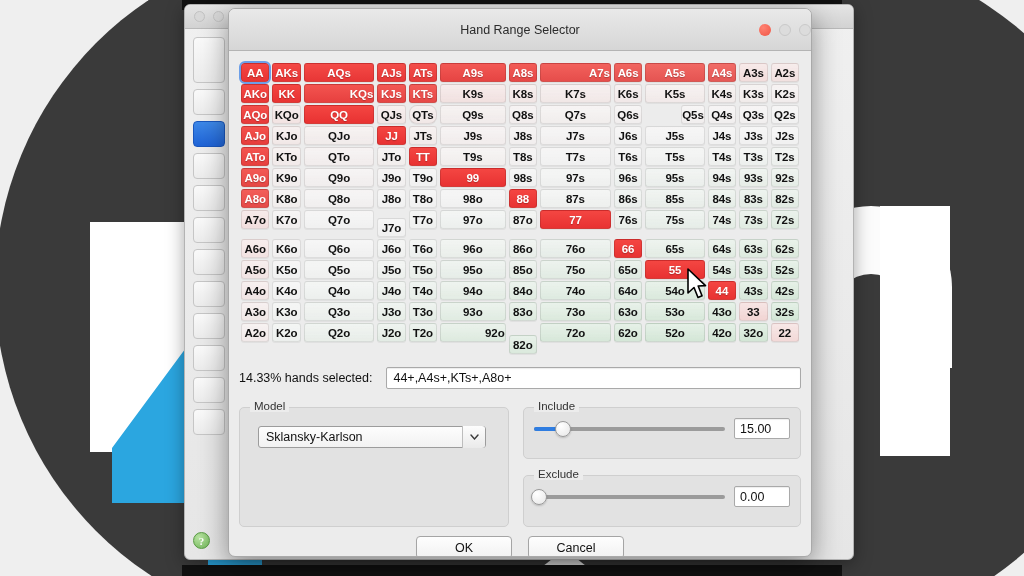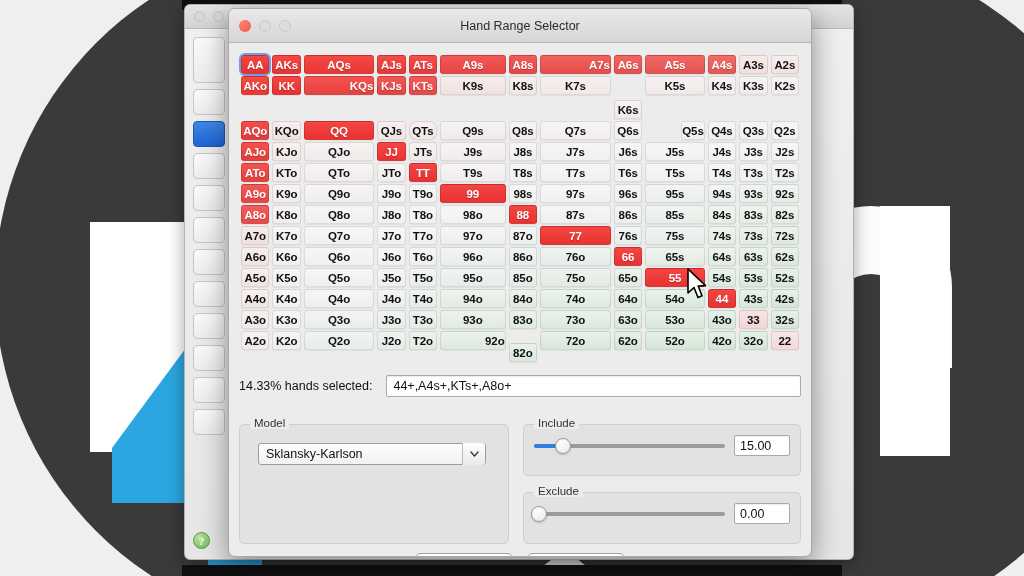--- a/index.html
+++ b/index.html
@@ -119,26 +119,27 @@
     position:absolute; left:228px; top:8px;
     width:584px; height:549px;
     background:#ececec;
     border:1px solid #a9a9a9;
     border-radius:7px;
     box-shadow:0 8px 28px rgba(0,0,0,.42);
     display:flex; flex-direction:column;
     overflow:hidden;
   }
   #titlebar{
-    height:34px;
+    height:42px;
     background:linear-gradient(#e9e9e9,#d6d6d6);
     border-bottom:1px solid #b4b4b4;
     display:flex; align-items:center;
     position:relative;
     flex:none;
+    justify-content:flex-end;
   }
   .tl-group{ display:flex; gap:8px; padding-left:10px; }
   .tl{ width:12px;height:12px;border-radius:50%; }
   .tl.close{ background:radial-gradient(circle at 35% 30%,#ff8272,#f05545); }
   .tl.min,.tl.max{ background:#dcdcdc; border:1px solid #c9c9c9; }
   #title-text{
     position:absolute; left:0; right:0; text-align:center;
     font-size:12.5px; color:#2b2b2b;
     pointer-events:none;
   }
@@ -184,21 +185,21 @@
     background:#fff;
     border:1px solid #a9a9a9;
     border-radius:2px;
     font-size:12.5px; color:#111;
     display:flex; align-items:center; padding-left:6px;
     box-shadow:inset 0 1px 1px rgba(0,0,0,.08);
     margin-left:6px;
   }
 
   
-  #panels{ display:flex; gap:14px; margin-top:27px; }
+  #panels{ display:flex; gap:14px; margin-top:18px; }
   .group{
     background:#e2e2e2;
     border:1px solid #cfcfcf;
     border-radius:5px;
     position:relative;
     padding:16px 12px 12px 12px;
   }
   .group-title{
     position:absolute; top:-8px; left:10px;
     background:#ececec;
@@ -336,21 +337,21 @@
         <div class="cell" style="background: linear-gradient(rgba(255, 255, 255, 0.55), rgba(255, 255, 255, 0.25)) rgba(244, 83, 74, 0.176); box-shadow: rgba(255, 255, 255, 0) 0px 0px 0px 100px inset, rgba(0, 0, 0, 0.05) 0px 1px 0px;">A3s</div>
         <div class="cell" style="background: linear-gradient(rgba(255, 255, 255, 0.55), rgba(255, 255, 255, 0.25)) rgba(244, 83, 74, 0.145); box-shadow: rgba(255, 255, 255, 0) 0px 0px 0px 100px inset, rgba(0, 0, 0, 0.05) 0px 1px 0px;">A2s</div>
         <div class="cell sel" style="background: linear-gradient(rgb(244, 74, 69), rgb(232, 54, 53));">AKo</div>
         <div class="cell sel" style="background: linear-gradient(rgb(244, 70, 66), rgb(232, 50, 50));">KK</div>
         <div class="cell sel" style="background: linear-gradient(rgb(243, 84, 80), rgb(231, 64, 63)); padding-left: 45px;">KQs</div>
         <div class="cell sel" style="background: linear-gradient(rgb(242, 88, 84), rgb(230, 68, 67));">KJs</div>
         <div class="cell sel" style="background: linear-gradient(rgb(242, 92, 88), rgb(230, 72, 71));">KTs</div>
         <div class="cell" style="background: linear-gradient(rgba(255, 255, 255, 0.55), rgba(255, 255, 255, 0.25)) rgba(244, 83, 74, 0.137); box-shadow: rgba(255, 255, 255, 0) 0px 0px 0px 100px inset, rgba(0, 0, 0, 0.05) 0px 1px 0px;">K9s</div>
         <div class="cell" style="background: linear-gradient(rgba(255, 255, 255, 0.55), rgba(255, 255, 255, 0.25)) rgba(244, 83, 74, 0.098); box-shadow: rgba(255, 255, 255, 0) 0px 0px 0px 100px inset, rgba(0, 0, 0, 0.05) 0px 1px 0px;">K8s</div>
         <div class="cell" style="background: linear-gradient(rgba(255, 255, 255, 0.55), rgba(255, 255, 255, 0.25)) rgba(244, 83, 74, 0.082); box-shadow: rgba(255, 255, 255, 0) 0px 0px 0px 100px inset, rgba(0, 0, 0, 0.05) 0px 1px 0px;">K7s</div>
-        <div class="cell" style="background: linear-gradient(rgba(255, 255, 255, 0.55), rgba(255, 255, 255, 0.25)) rgba(244, 83, 74, 0.075); box-shadow: rgba(255, 255, 255, 0) 0px 0px 0px 100px inset, rgba(0, 0, 0, 0.05) 0px 1px 0px; margin-top: 24px;">K6s</div>
+        <div class="cell" style="background: linear-gradient(rgba(255, 255, 255, 0.55), rgba(255, 255, 255, 0.25)) rgba(244, 83, 74, 0.075); box-shadow: rgba(255, 255, 255, 0) 0px 0px 0px 100px inset, rgba(0, 0, 0, 0.05) 0px 1px 0px;">K6s</div>
         <div class="cell" style="background: linear-gradient(rgba(255, 255, 255, 0.55), rgba(255, 255, 255, 0.25)) rgba(244, 83, 74, 0.067); box-shadow: rgba(255, 255, 255, 0) 0px 0px 0px 100px inset, rgba(0, 0, 0, 0.05) 0px 1px 0px;">K5s</div>
         <div class="cell" style="background: linear-gradient(rgba(255, 255, 255, 0.55), rgba(255, 255, 255, 0.25)) rgba(244, 83, 74, 0.055); box-shadow: rgba(255, 255, 255, 0) 0px 0px 0px 100px inset, rgba(0, 0, 0, 0.05) 0px 1px 0px;">K4s</div>
         <div class="cell" style="background: linear-gradient(rgba(255, 255, 255, 0.55), rgba(255, 255, 255, 0.25)) rgba(244, 83, 74, 0.047); box-shadow: rgba(255, 255, 255, 0) 0px 0px 0px 100px inset, rgba(0, 0, 0, 0.05) 0px 1px 0px;">K3s</div>
         <div class="cell" style="background: linear-gradient(rgba(255, 255, 255, 0.55), rgba(255, 255, 255, 0.25)) rgba(244, 83, 74, 0.04); box-shadow: rgba(255, 255, 255, 0) 0px 0px 0px 100px inset, rgba(0, 0, 0, 0.05) 0px 1px 0px;">K2s</div>
         <div class="cell sel" style="background: linear-gradient(rgb(243, 78, 74), rgb(231, 58, 58));">AQo</div>
         <div class="cell" style="background: linear-gradient(rgba(255, 255, 255, 0.55), rgba(255, 255, 255, 0.25)) rgba(244, 83, 74, 0.12); box-shadow: rgba(255, 255, 255, 0) 0px 0px 0px 100px inset, rgba(0, 0, 0, 0.05) 0px 1px 0px;">KQo</div>
         <div class="cell sel" style="background: linear-gradient(rgb(244, 70, 66), rgb(232, 50, 50));">QQ</div>
         <div class="cell" style="background: linear-gradient(rgba(255, 255, 255, 0.55), rgba(255, 255, 255, 0.25)) rgba(244, 83, 74, 0.098); box-shadow: rgba(255, 255, 255, 0) 0px 0px 0px 100px inset, rgba(0, 0, 0, 0.05) 0px 1px 0px;">QJs</div>
         <div class="cell" style="background: linear-gradient(rgba(255, 255, 255, 0.55), rgba(255, 255, 255, 0.25)) rgba(244, 83, 74, 0.082); box-shadow: rgba(255, 255, 255, 0) 0px 0px 0px 100px inset, rgba(0, 0, 0, 0.05) 0px 1px 0px; border-radius: 8px;">QTs</div>
         <div class="cell" style="background: linear-gradient(rgba(255, 255, 255, 0.55), rgba(255, 255, 255, 0.25)) rgba(244, 83, 74, 0.055); box-shadow: rgba(255, 255, 255, 0) 0px 0px 0px 100px inset, rgba(0, 0, 0, 0.05) 0px 1px 0px;">Q9s</div>
@@ -409,21 +410,21 @@
         <div class="cell sel" style="background: linear-gradient(rgb(244, 70, 66), rgb(232, 50, 50));">88</div>
         <div class="cell" style="background-color: rgba(64, 176, 80, 0.024); background-image: linear-gradient(rgba(255, 255, 255, 0.55), rgba(255, 255, 255, 0.25)); box-shadow: rgba(0, 0, 0, 0.05) 0px 1px 0px;">87s</div>
         <div class="cell" style="background-color: rgba(64, 176, 80, 0.047); background-image: linear-gradient(rgba(255, 255, 255, 0.55), rgba(255, 255, 255, 0.25)); box-shadow: rgba(0, 0, 0, 0.05) 0px 1px 0px;">86s</div>
         <div class="cell" style="background-color: rgba(64, 176, 80, 0.07); background-image: linear-gradient(rgba(255, 255, 255, 0.55), rgba(255, 255, 255, 0.25)); box-shadow: rgba(0, 0, 0, 0.05) 0px 1px 0px;">85s</div>
         <div class="cell" style="background-color: rgba(64, 176, 80, 0.09); background-image: linear-gradient(rgba(255, 255, 255, 0.55), rgba(255, 255, 255, 0.25)); box-shadow: rgba(0, 0, 0, 0.05) 0px 1px 0px;">84s</div>
         <div class="cell" style="background-color: rgba(64, 176, 80, 0.106); background-image: linear-gradient(rgba(255, 255, 255, 0.55), rgba(255, 255, 255, 0.25)); box-shadow: rgba(0, 0, 0, 0.05) 0px 1px 0px;">83s</div>
         <div class="cell" style="background-color: rgba(64, 176, 80, 0.12); background-image: linear-gradient(rgba(255, 255, 255, 0.55), rgba(255, 255, 255, 0.25)); box-shadow: rgba(0, 0, 0, 0.05) 0px 1px 0px;">82s</div>
         <div class="cell" style="background: linear-gradient(rgba(255, 255, 255, 0.55), rgba(255, 255, 255, 0.25)) rgba(244, 83, 74, 0.16); box-shadow: rgba(255, 255, 255, 0) 0px 0px 0px 100px inset, rgba(0, 0, 0, 0.05) 0px 1px 0px;">A7o</div>
         <div class="cell" style="background: linear-gradient(rgba(255, 255, 255, 0.55), rgba(255, 255, 255, 0.25)) rgba(244, 83, 74, 0.024); box-shadow: rgba(255, 255, 255, 0) 0px 0px 0px 100px inset, rgba(0, 0, 0, 0.05) 0px 1px 0px;">K7o</div>
         <div class="cell" style="background: linear-gradient(rgba(255, 255, 255, 0.55), rgba(255, 255, 255, 0.25)) rgba(244, 83, 74, 0.008); box-shadow: rgba(255, 255, 255, 0) 0px 0px 0px 100px inset, rgba(0, 0, 0, 0.05) 0px 1px 0px;">Q7o</div>
-        <div class="cell" style="background-color: rgba(64, 176, 80, 0); background-image: linear-gradient(rgba(255, 255, 255, 0.55), rgba(255, 255, 255, 0.25)); box-shadow: rgba(0, 0, 0, 0.05) 0px 1px 0px;">J7o</div>
+        <div class="cell" style="background-color: rgba(64, 176, 80, 0); background-image: linear-gradient(rgba(255, 255, 255, 0.55), rgba(255, 255, 255, 0.25)); box-shadow: rgba(0, 0, 0, 0.05) 0px 1px 0px; margin-top: 8px;">J7o</div>
         <div class="cell" style="background-color: rgba(64, 176, 80, 0.016); background-image: linear-gradient(rgba(255, 255, 255, 0.55), rgba(255, 255, 255, 0.25)); box-shadow: rgba(0, 0, 0, 0.05) 0px 1px 0px;">T7o</div>
         <div class="cell" style="background-color: rgba(64, 176, 80, 0.03); background-image: linear-gradient(rgba(255, 255, 255, 0.55), rgba(255, 255, 255, 0.25)); box-shadow: rgba(0, 0, 0, 0.05) 0px 1px 0px;">97o</div>
         <div class="cell" style="background-color: rgba(64, 176, 80, 0.04); background-image: linear-gradient(rgba(255, 255, 255, 0.55), rgba(255, 255, 255, 0.25)); box-shadow: rgba(0, 0, 0, 0.05) 0px 1px 0px;">87o</div>
         <div class="cell sel" style="background: linear-gradient(rgb(244, 70, 66), rgb(232, 50, 50));">77</div>
         <div class="cell" style="background-color: rgba(64, 176, 80, 0.063); background-image: linear-gradient(rgba(255, 255, 255, 0.55), rgba(255, 255, 255, 0.25)); box-shadow: rgba(0, 0, 0, 0.05) 0px 1px 0px;">76s</div>
         <div class="cell" style="background-color: rgba(64, 176, 80, 0.082); background-image: linear-gradient(rgba(255, 255, 255, 0.55), rgba(255, 255, 255, 0.25)); box-shadow: rgba(0, 0, 0, 0.05) 0px 1px 0px;">75s</div>
         <div class="cell" style="background-color: rgba(64, 176, 80, 0.106); background-image: linear-gradient(rgba(255, 255, 255, 0.55), rgba(255, 255, 255, 0.25)); box-shadow: rgba(0, 0, 0, 0.05) 0px 1px 0px;">74s</div>
         <div class="cell" style="background-color: rgba(64, 176, 80, 0.13); background-image: linear-gradient(rgba(255, 255, 255, 0.55), rgba(255, 255, 255, 0.25)); box-shadow: rgba(0, 0, 0, 0.05) 0px 1px 0px;">73s</div>
         <div class="cell" style="background-color: rgba(64, 176, 80, 0.153); background-image: linear-gradient(rgba(255, 255, 255, 0.55), rgba(255, 255, 255, 0.25)); box-shadow: rgba(0, 0, 0, 0.05) 0px 1px 0px;">72s</div>
         <div class="cell" style="background: linear-gradient(rgba(255, 255, 255, 0.55), rgba(255, 255, 255, 0.25)) rgba(244, 83, 74, 0.13); box-shadow: rgba(255, 255, 255, 0) 0px 0px 0px 100px inset, rgba(0, 0, 0, 0.05) 0px 1px 0px;">A6o</div>

